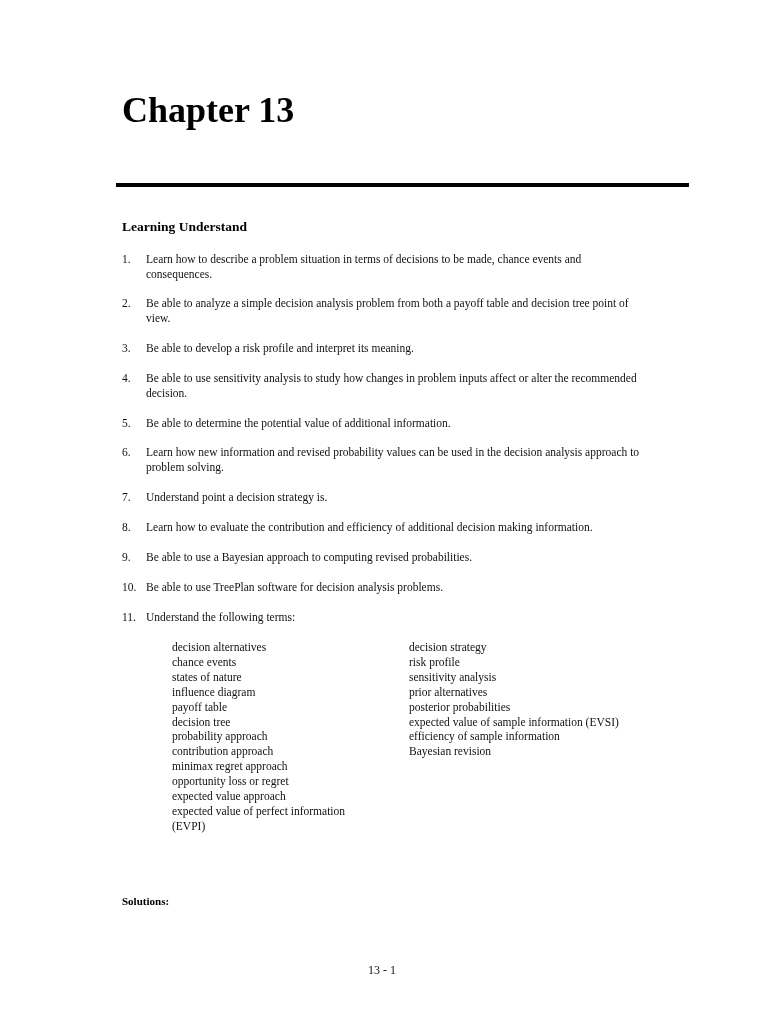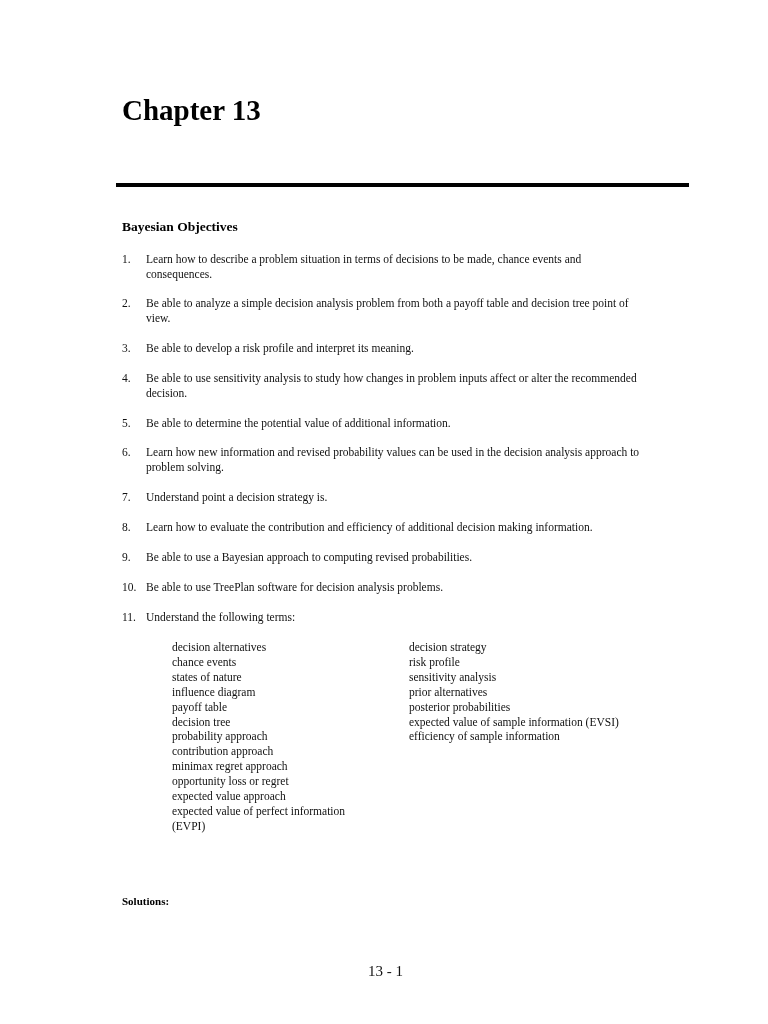--- a/index.html
+++ b/index.html
@@ -2,21 +2,21 @@
 <html><head>
   <meta charset="utf-8">
   <style>
     html, body { margin: 0; padding: 0; background: #ffffff; }
     body {
       width: 768px; height: 1024px; position: relative; overflow: hidden;
       font-family: "Liberation Serif", "DejaVu Serif", serif; color: #111;
     }
     .title {
       position: absolute; left: 122px; top: 93px;
-      font-weight: bold; font-size: 29px; line-height: 34px; color: #000;
+      font-weight: bold; font-size: 36px; line-height: 34px; color: #000;
     }
     .rule {
       position: absolute; left: 116px; top: 183px; width: 573px; height: 4px; background: #000;
     }
     .section-heading {
       position: absolute; left: 122px; top: 219px;
       font-weight: bold; font-size: 13.5px; color: #000;
     }
     .obj {
       position: absolute; left: 122px; font-size: 11.5px; line-height: 15px;
@@ -24,33 +24,33 @@
     .obj .num { position: absolute; left: 0; top: 0; }
     .obj .text { position: absolute; left: 24px; top: 0; width: 500px; }
     .terms-col {
       position: absolute; top: 640px; font-size: 11.5px; line-height: 14.9px;
     }
     .terms-col div { white-space: nowrap; }
     .solutions {
       position: absolute; left: 122px; top: 895px; font-weight: bold; font-size: 11px; color: #000;
     }
     .page-num {
-      position: absolute; left: 368px; top: 963px; font-size: 15px;
+      position: absolute; left: 368px; top: 963px; font-size: 12px;
     }
   </style>
 </head>
 <body>
 
 <div class="title">
   <div>Chapter 13</div>
 </div>
 
 <div class="rule"></div>
 
-<div class="section-heading">Bayesian Objectives</div>
+<div class="section-heading">Learning Understand</div>
 
 <div>
   <div class="obj" style="top:252px">
     <span class="num">1.</span>
     <span class="text">Learn how to describe a problem situation in terms of decisions to be made, chance events and consequences.</span>
   </div>
   <div class="obj" style="top:296px">
     <span class="num">2.</span>
     <span class="text">Be able to analyze a simple decision analysis problem from both a payoff table and decision tree point of view.</span>
   </div>
@@ -109,17 +109,18 @@
 </div>
 
 <div class="terms-col" style="left:409px">
   <div>decision strategy</div>
   <div>risk profile</div>
   <div>sensitivity analysis</div>
   <div>prior alternatives</div>
   <div>posterior probabilities</div>
   <div>expected value of sample information (EVSI)</div>
   <div>efficiency of sample information</div>
+  <div>Bayesian revision</div>
 </div>
 
 <div class="solutions">Solutions:</div>
 
 <div class="page-num">13 - 1</div>
 
 </body></html>

